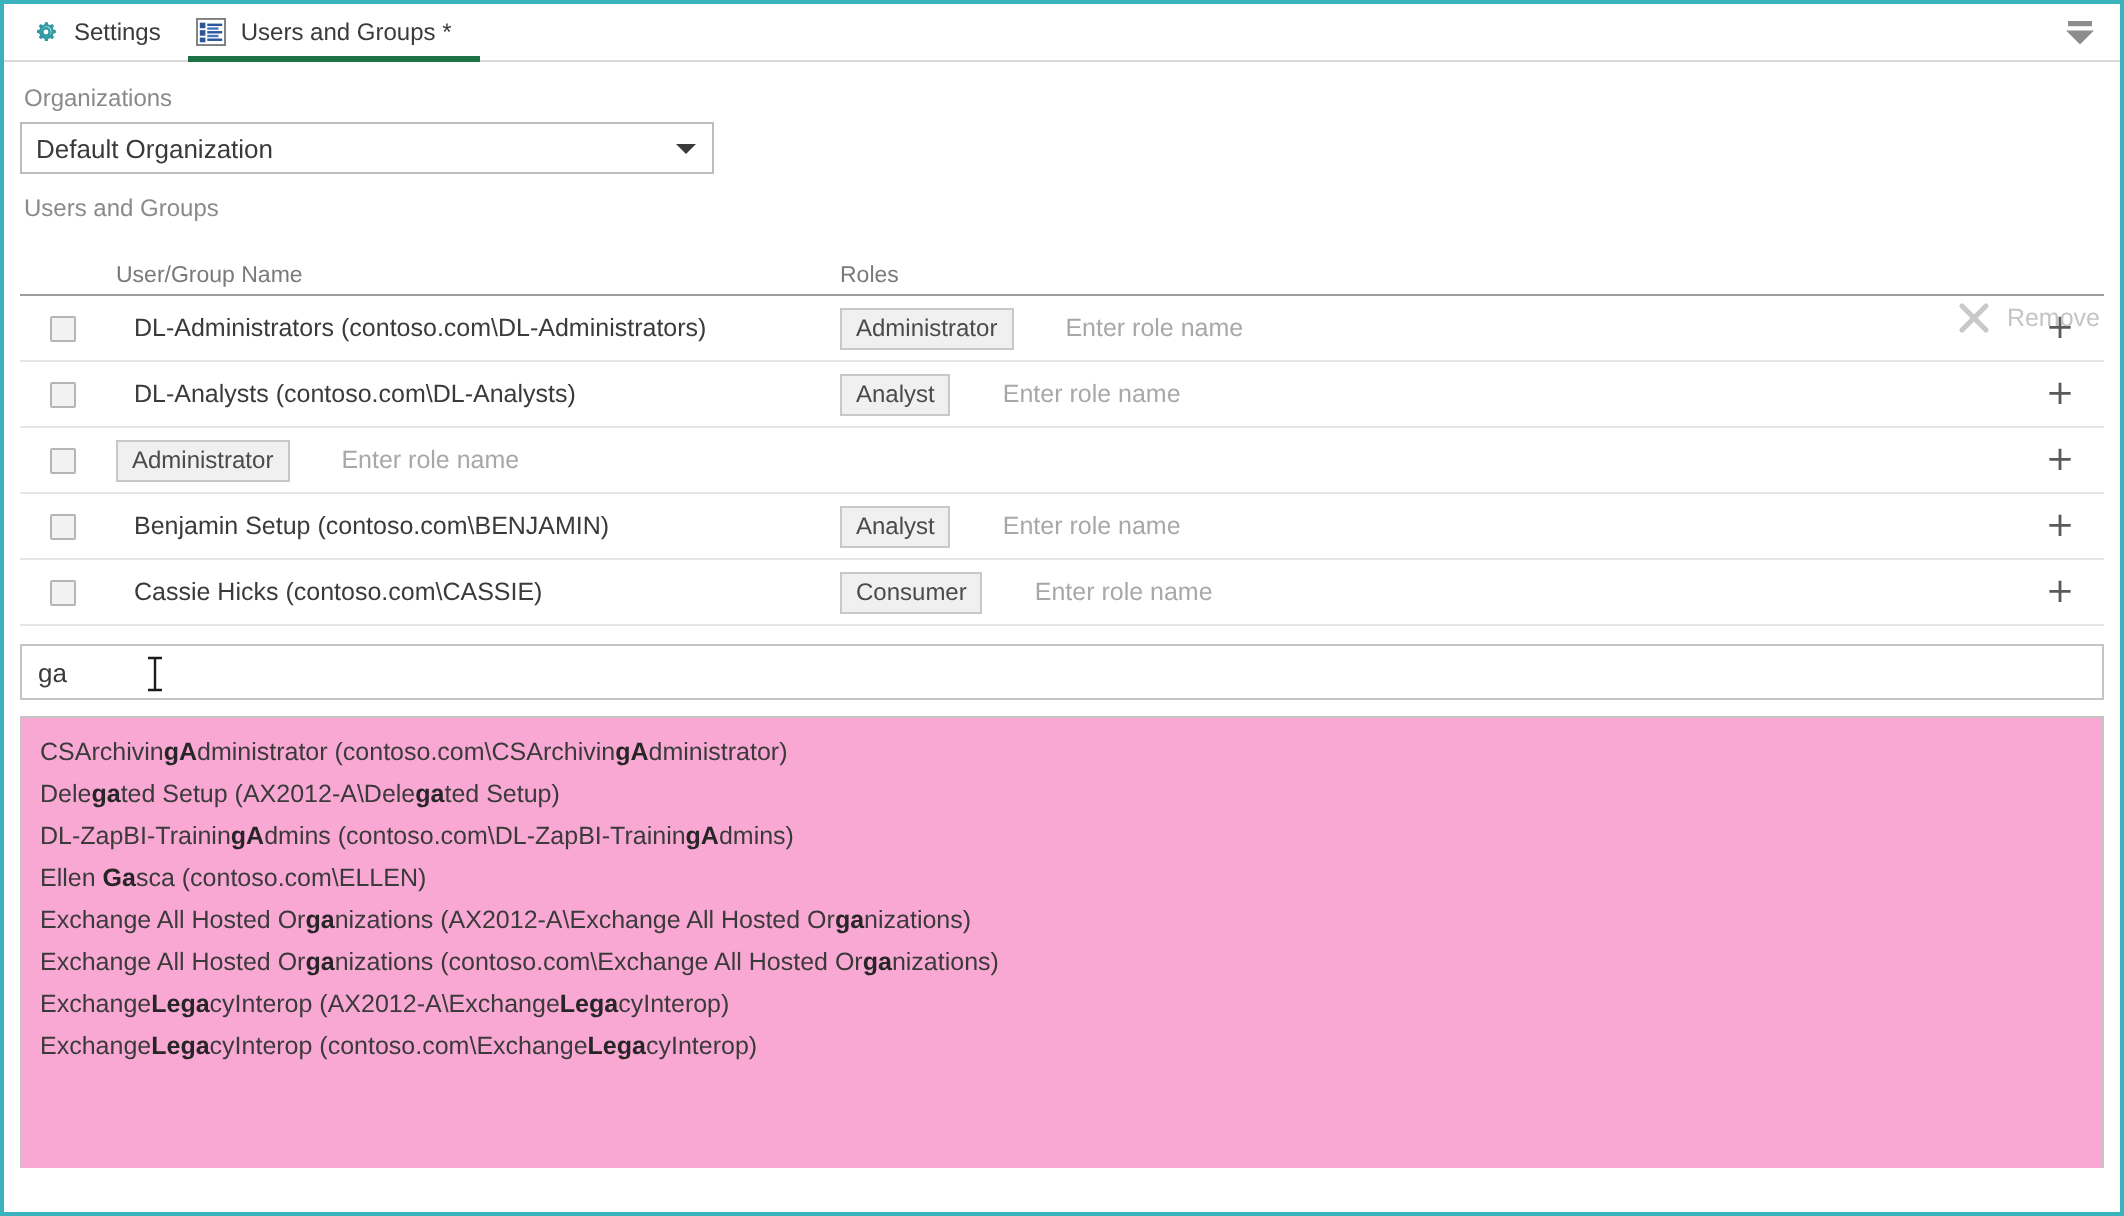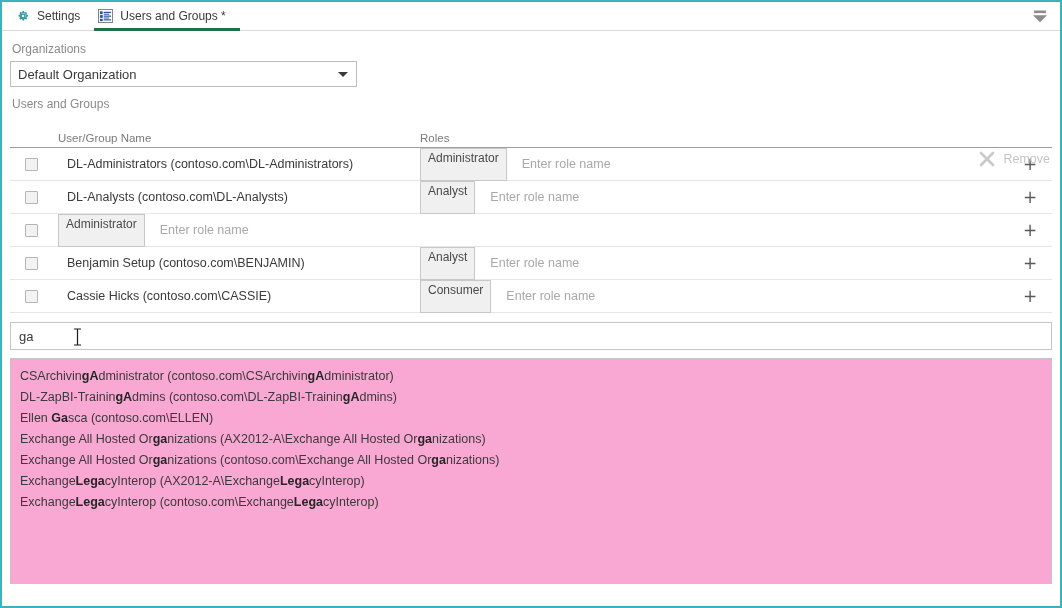--- a/index.html
+++ b/index.html
@@ -157,30 +157,30 @@
     align-items: center;
     gap: 0;
     flex: 1;
     min-width: 0;
   }
   .role-chip {
     border: 1px solid #c8c8c8;
     background: #f0f0f0;
     color: #4a4a4a;
     font-size: 12px;
-    height: 33px;
+    height: 21px;
     line-height: 19px;
     padding: 0 7px;
     white-space: nowrap;
     cursor: pointer;
   }
   .role-placeholder {
     color: #a8a8a8;
     font-size: 12.5px;
-    padding-left: 15px;
+    padding-left: 26px;
     cursor: text;
   }
   .plus {
     width: 24px; flex: none;
     margin-left: auto; margin-right: 10px;
     text-align: center;
     color: #5a5a5a;
     font-size: 17px;
     line-height: 17px;
     cursor: pointer;
@@ -364,20 +364,21 @@
       <span id="search-value">ga</span>
       <span id="caret-ibeam">
         <svg viewBox="0 0 9 18" width="9" height="18">
           <path d="M1 1 h7 M4.5 1 v16 M1 17 h7" stroke="#1a1a1a" stroke-width="1.2" fill="none"></path>
         </svg>
       </span>
     </div>
 
     <div id="suggest">
         <div class="suggest-item">CSArchivin<b>gA</b>dministrator (contoso.com\CSArchivin<b>gA</b>dministrator)</div>
+        <div class="suggest-item">Dele<b>ga</b>ted Setup (AX2012-A\Dele<b>ga</b>ted Setup)</div>
         <div class="suggest-item">DL-ZapBI-Trainin<b>gA</b>dmins (contoso.com\DL-ZapBI-Trainin<b>gA</b>dmins)</div>
         <div class="suggest-item">Ellen <b>Ga</b>sca (contoso.com\ELLEN)</div>
         <div class="suggest-item">Exchange All Hosted Or<b>ga</b>nizations (AX2012-A\Exchange All Hosted Or<b>ga</b>nizations)</div>
         <div class="suggest-item">Exchange All Hosted Or<b>ga</b>nizations (contoso.com\Exchange All Hosted Or<b>ga</b>nizations)</div>
         <div class="suggest-item">Exchange<b>Lega</b>cyInterop (AX2012-A\Exchange<b>Lega</b>cyInterop)</div>
         <div class="suggest-item">Exchange<b>Lega</b>cyInterop (contoso.com\Exchange<b>Lega</b>cyInterop)</div>
       </div>
 
   </div>
 </div>

